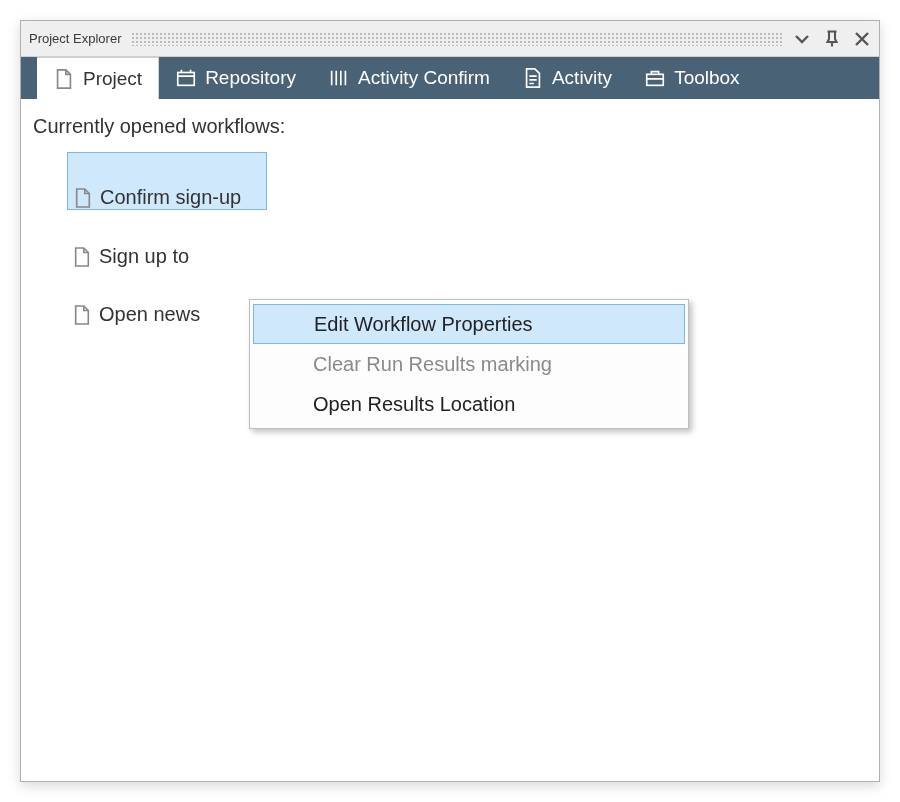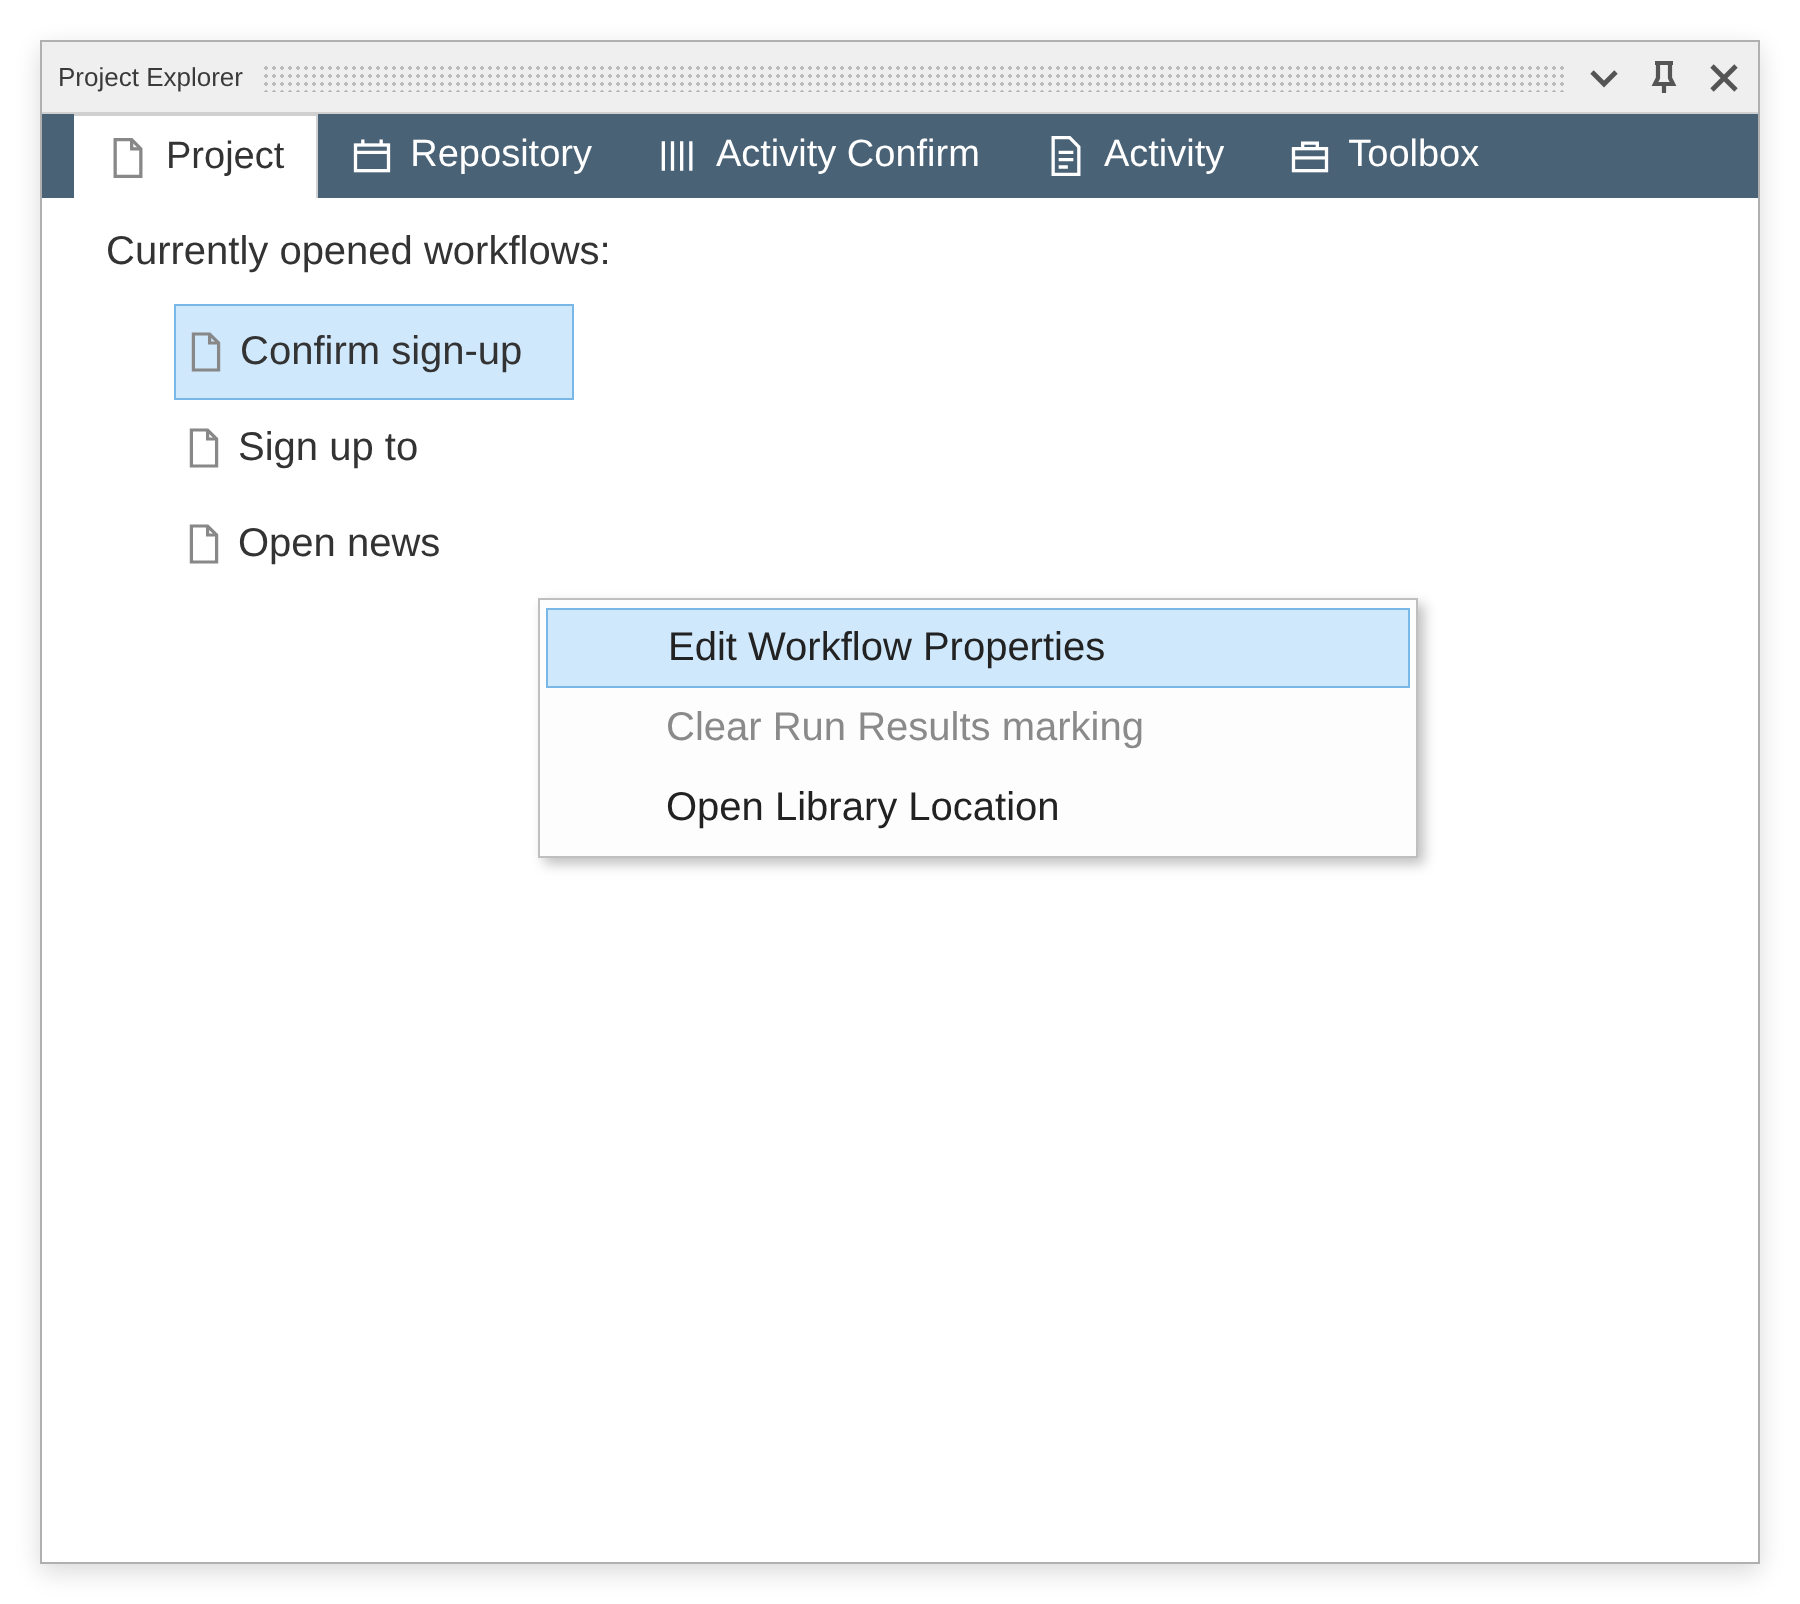--- a/index.html
+++ b/index.html
@@ -66,35 +66,34 @@
       color: #333;
       border-top: 1px solid #d0d0d0;
       border-right: 1px solid #d0d0d0;
     }
     .tab svg { width: 22px; height: 22px; flex: none; }
     .tab.active svg { stroke:#888; }
     .content {
       padding: 16px 12px;
       flex: 1;
       position: relative;
-      margin-left: 20px;
     }
     .section-label {
       color: #333;
       font-size: 20px;
       margin-bottom: 14px;
     }
     .workflow-list {
       margin-left: 34px;
     }
     .wf-item {
       display: flex;
-      align-items: center;
+      align-items: flex-end;
       gap: 8px;
-      height: 48px;
+      height: 58px;
       font-size: 20px;
       color: #333;
       padding: 0 6px;
       white-space: nowrap;
       overflow: hidden;
     }
     .wf-item.selected {
       background: #cfe8fc;
       border: 1px solid #79b8e6;
       width: 200px;
@@ -224,18 +223,18 @@
     </div>
 
     <div class="context-menu">
       <div class="menu-item highlighted">
         <span>Edit Workflow Properties</span>
       </div>
       <div class="menu-item disabled">
         <span>Clear Run Results marking</span>
       </div>
       <div class="menu-item">
-        <span>Open Library Location</span>
+        <span>Open Results Location</span>
       </div>
     </div>
 
   </div>
 </div>
 
 </body></html>

